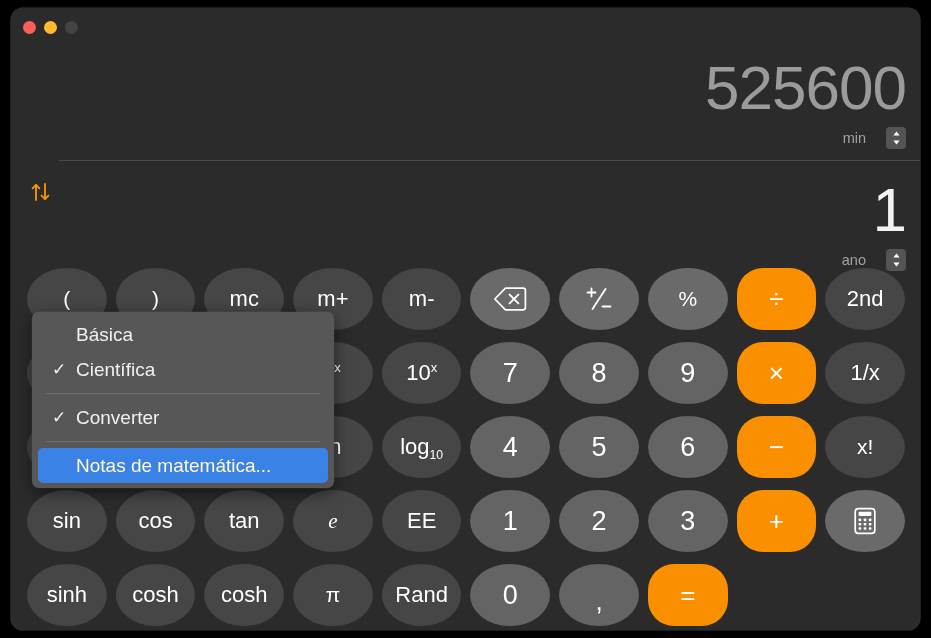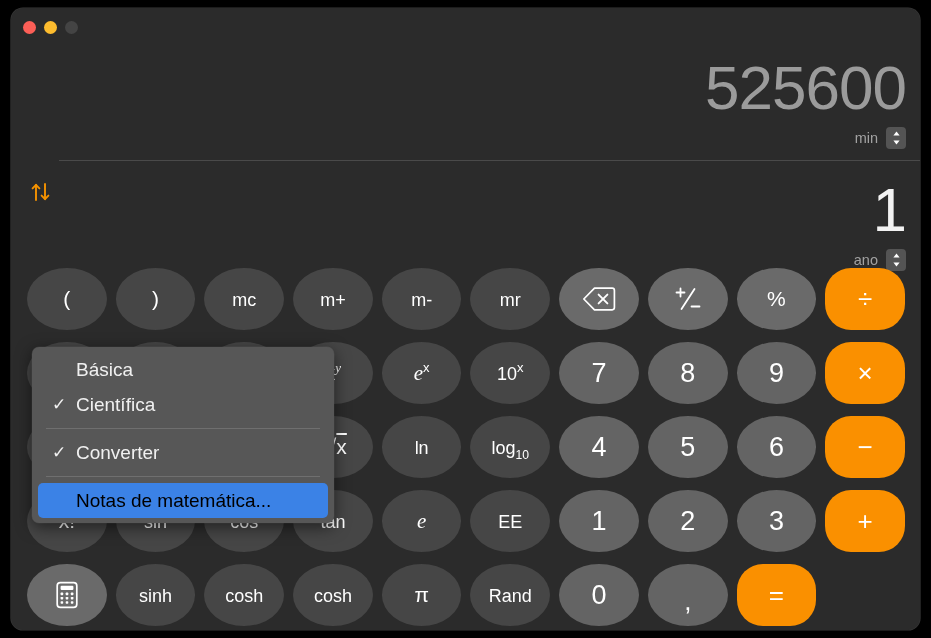--- a/index.html
+++ b/index.html
@@ -74,21 +74,21 @@
     letter-spacing: -1px;
     text-align: right;
   }
   .conv-value.dim    { color: #9b9b9b; }
   .conv-value.active { color: #f2f2f2; }
 
   .conv-unit-line {
     display: flex;
     align-items: center;
     justify-content: flex-end;
-    gap: 8px;
+    gap: 20px;
     margin-top: 7px;
   }
   .conv-unit {
     font-size: 14.5px;
     color: #a2a2a2;
   }
   .stepper {
     width: 20px;
     height: 22px;
     border-radius: 4px;
@@ -167,30 +167,30 @@
     font-size: 0.62em;
     vertical-align: super;
     line-height: 0;
   }
   .key .sub {
     font-size: 0.58em;
     vertical-align: sub;
     line-height: 0;
   }
   .key .ital { font-style: italic; font-family: "Liberation Serif", serif; }
-  .key .small { font-size: 18px; }
+  .key .small { font-size: 22px; }
   .key .comma { font-size: 26px; position: relative; top: 6px; }
 
   .key svg { display: block; }
 
   
   .menu {
     position: absolute;
     left: 21px;
-    top: 339px;
+    top: 304px;
     width: 302px;
     background: #575757;
     border-radius: 7px;
     padding: 5px 0 5px 0;
     box-shadow: 0 4px 16px rgba(0,0,0,0.55), 0 0 0 0.5px rgba(255,255,255,0.10);
     z-index: 50;
   }
   .menu-item {
     position: relative;
     height: 35px;
@@ -203,21 +203,21 @@
     border-radius: 5px;
   }
   .menu-item .check {
     position: absolute;
     left: 14px;
     font-size: 17px;
     color: #f0f0f0;
   }
   .menu-item.highlight {
     background: #3b82e6;
-    color: #000000;
+    color: #fef9c3;
   }
   .menu-sep {
     height: 1px;
     background: #6f6f6f;
     margin: 6px 14px;
   }
 </style>
 </head>
 <body>
 
@@ -280,23 +280,20 @@
           <span>)</span>
         </div>
         <div class="key fn">
           <span><span class="small">mc</span></span>
         </div>
         <div class="key fn">
           <span><span class="small">m+</span></span>
         </div>
         <div class="key fn">
           <span><span class="small">m-</span></span>
-        </div>
-        <div class="key fn">
-          <span><span class="small">mr</span></span>
         </div>
         <div class="key util">
           <svg width="34" height="26" viewBox="0 0 34 26">
             <path d="M12.5 2.2 H30.2 a2.2 2.2 0 0 1 2.2 2.2 V21.6 a2.2 2.2 0 0 1 -2.2 2.2 H12.5 L1.8 13 Z" fill="none" stroke="#ffffff" stroke-width="1.7" stroke-linejoin="round"></path>
             <path d="M16.6 8.6 L25.4 17.4 M25.4 8.6 L16.6 17.4" stroke="#ffffff" stroke-width="1.9" stroke-linecap="round"></path>
           </svg>
         </div>
         <div class="key util">
           <svg width="30" height="28" viewBox="0 0 30 28">
             <g stroke="#ffffff" stroke-width="1.8" stroke-linecap="round">

